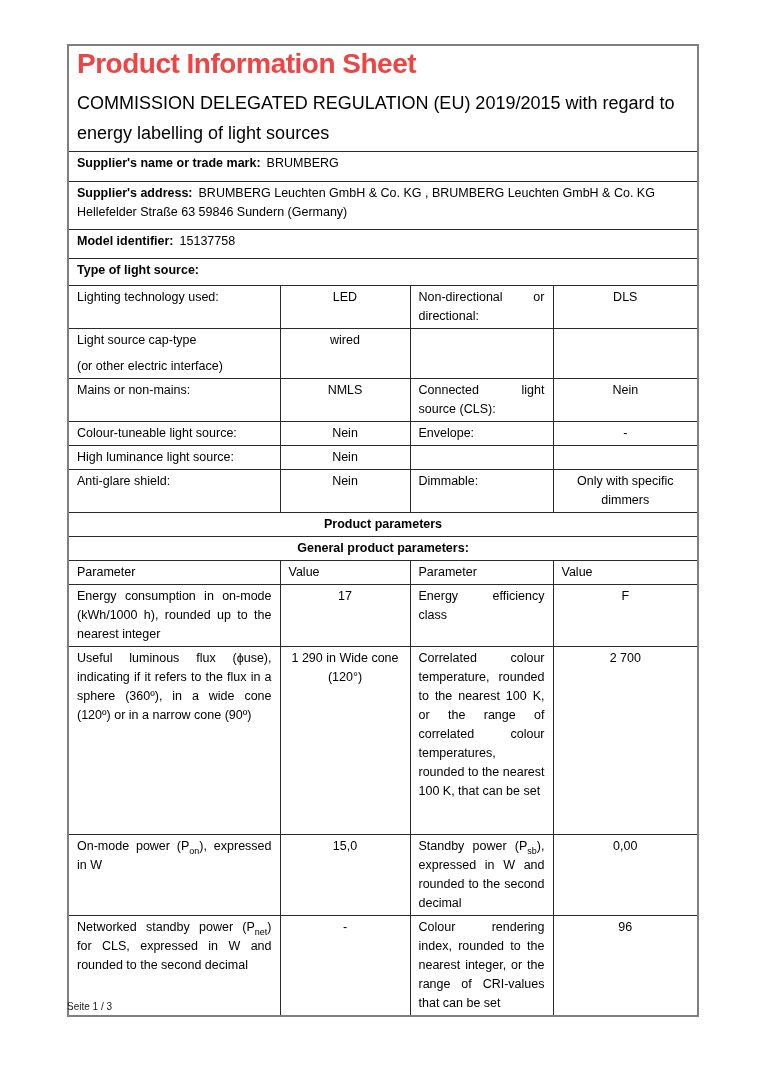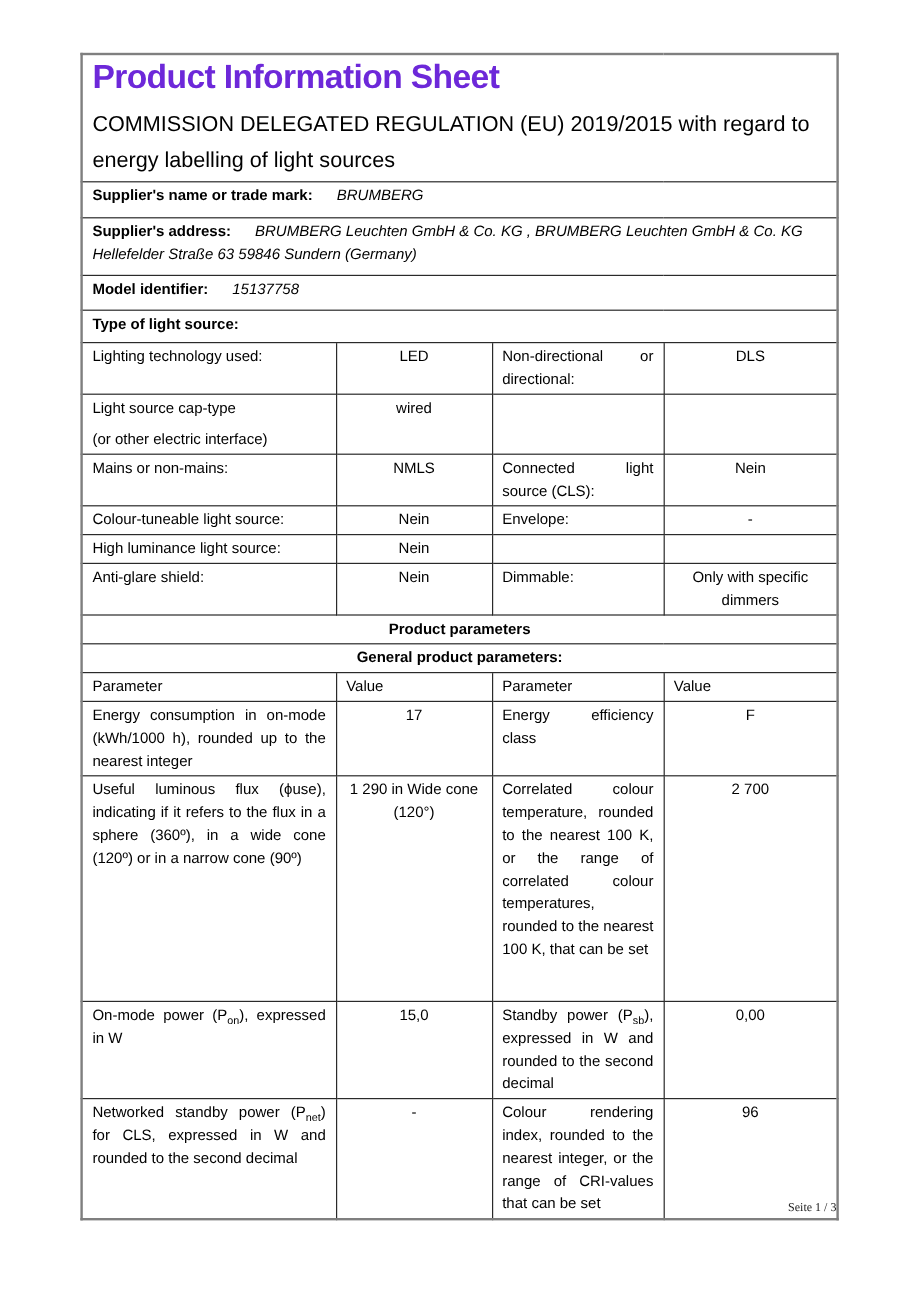--- a/index.html
+++ b/index.html
@@ -34,39 +34,37 @@
   td.title-cell { padding: 8px 9px 6px 9px; }
   h1.doc-title {
     font-size: 28px;
     font-weight: bold;
     letter-spacing: -0.5px;
     line-height: 1.15;
     margin-bottom: 9px;
   }
   p.regulation { font-size: 18px; line-height: 1.65; }
   .lbl { font-weight: bold; }
-  .val-after-lbl { margin-left: 20px; font-style: italic; }
+  .val-after-lbl { margin-left: 6px; }
   td.center { text-align: center; }
   td.just { text-align: justify; }
   td.section {
     text-align: center;
     font-weight: bold;
     padding: 1px 8px;
   }
   .sub { vertical-align: sub; font-size: 0.72em; line-height: 0; }
   .line2 { margin-top: 7px; }
   .footer {
     position: absolute;
     left: 67px;
     top: 1001px;
     width: 630px;
-    text-align: right;
     font-size: 10px;
     color: #1a1a1a;
-    font-family: Liberation Serif, serif;
   }
   
   tr.h30 { height: 30px; }  tr.h48 { height: 48px; }  tr.h29 { height: 29px; }
   tr.h27 { height: 27px; }  tr.h40 { height: 40px; }  tr.h45 { height: 45px; }
   tr.h42 { height: 42px; }  tr.h21 { height: 21px; }  tr.h22 { height: 22px; }
   tr.h59 { height: 59px; }  tr.h188 { height: 188px; } tr.h78 { height: 78px; }
   tr.h116 { height: 83px; }
 </style>
 </head>
 <body>
@@ -77,21 +75,21 @@
     <colgroup>
       <col style="width:212px">
         <col style="width:130px">
         <col style="width:143px">
         <col style="width:145px">
     </colgroup>
 
     <tbody>
         <tr>
       <td class="title-cell" colspan="4">
-        <h1 class="doc-title" style="color:#6d28d9">Product Information Sheet</h1>
+        <h1 class="doc-title" style="color:#ef4444">Product Information Sheet</h1>
         <p class="regulation">COMMISSION DELEGATED REGULATION (EU) 2019/2015 with regard to energy labelling of light sources</p>
       </td>
     </tr>
 
     <tr class="h30">
       <td colspan="4">
         <span class="lbl">Supplier's name or trade mark:</span><span class="val-after-lbl">BRUMBERG</span>
       </td>
     </tr>
 

